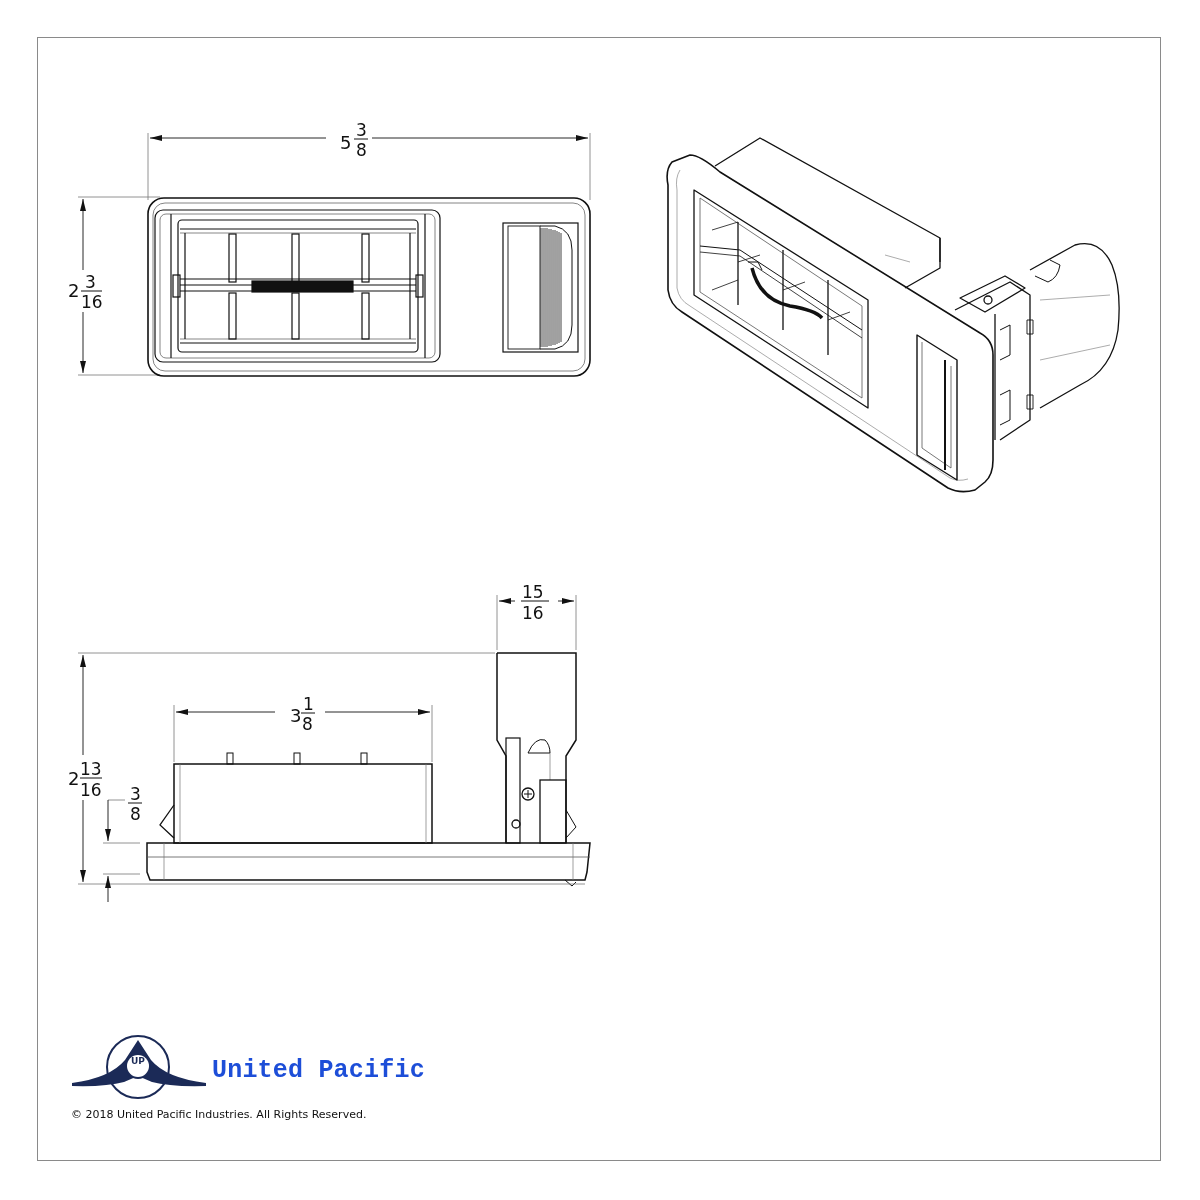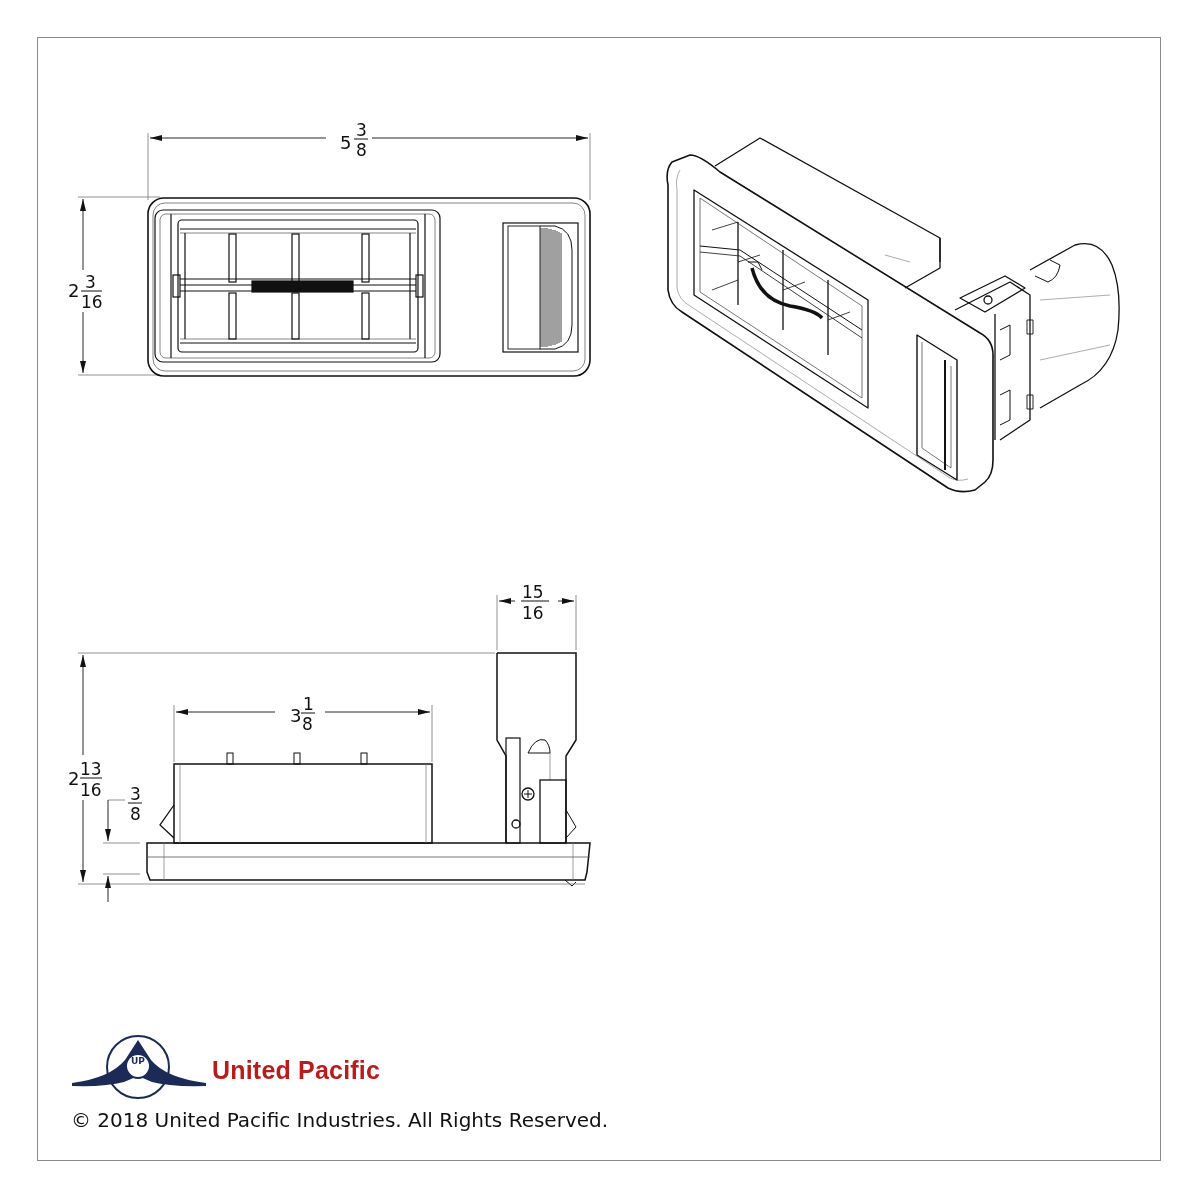--- a/index.html
+++ b/index.html
@@ -1,21 +1,21 @@
 <!DOCTYPE html>
 <html><head>
 <meta charset="utf-8">
 <style>
   html, body { margin:0; padding:0; background:#ffffff; }
   body { width:1200px; height:1200px; position:relative; overflow:hidden; font-family:"DejaVu Sans", sans-serif; }
   .frame { position:absolute; left:37px; top:37px; width:1124px; height:1124px; border:1.5px solid #8a8a8a; box-sizing:border-box; }
   svg.drawing { position:absolute; left:0; top:0; }
   .dim { font-family:"DejaVu Sans", sans-serif; fill:#111; }
-  .logo-text { position:absolute; left:212px; top:1056px; font-family:Liberation Sans, sans-serif; font-weight:bold; font-size:25px; color:#b91c1c; letter-spacing:0.2px; }
-  .copyright { position:absolute; left:71px; top:1108px; font-family:"DejaVu Sans", sans-serif; font-size:20px; color:#111;text-align:center; }
+  .logo-text { position:absolute; left:212px; top:1056px; font-family:Liberation Mono, monospace; font-weight:bold; font-size:25px; color:#1d4ed8; letter-spacing:0.2px; }
+  .copyright { position:absolute; left:71px; top:1108px; font-family:"DejaVu Sans", sans-serif; font-size:11px; color:#111;text-align:center; }
 </style>
 </head>
 <body>
 
 <div class="frame"></div>
 
 <svg class="drawing" width="1200" height="1200" viewBox="0 0 1200 1200">
   <defs>
     <marker id="arr" markerWidth="12" markerHeight="8" refX="12" refY="4" orient="auto" markerUnits="userSpaceOnUse">
       <path d="M0,1 L12,4 L0,7 Z" fill="#111"></path>

